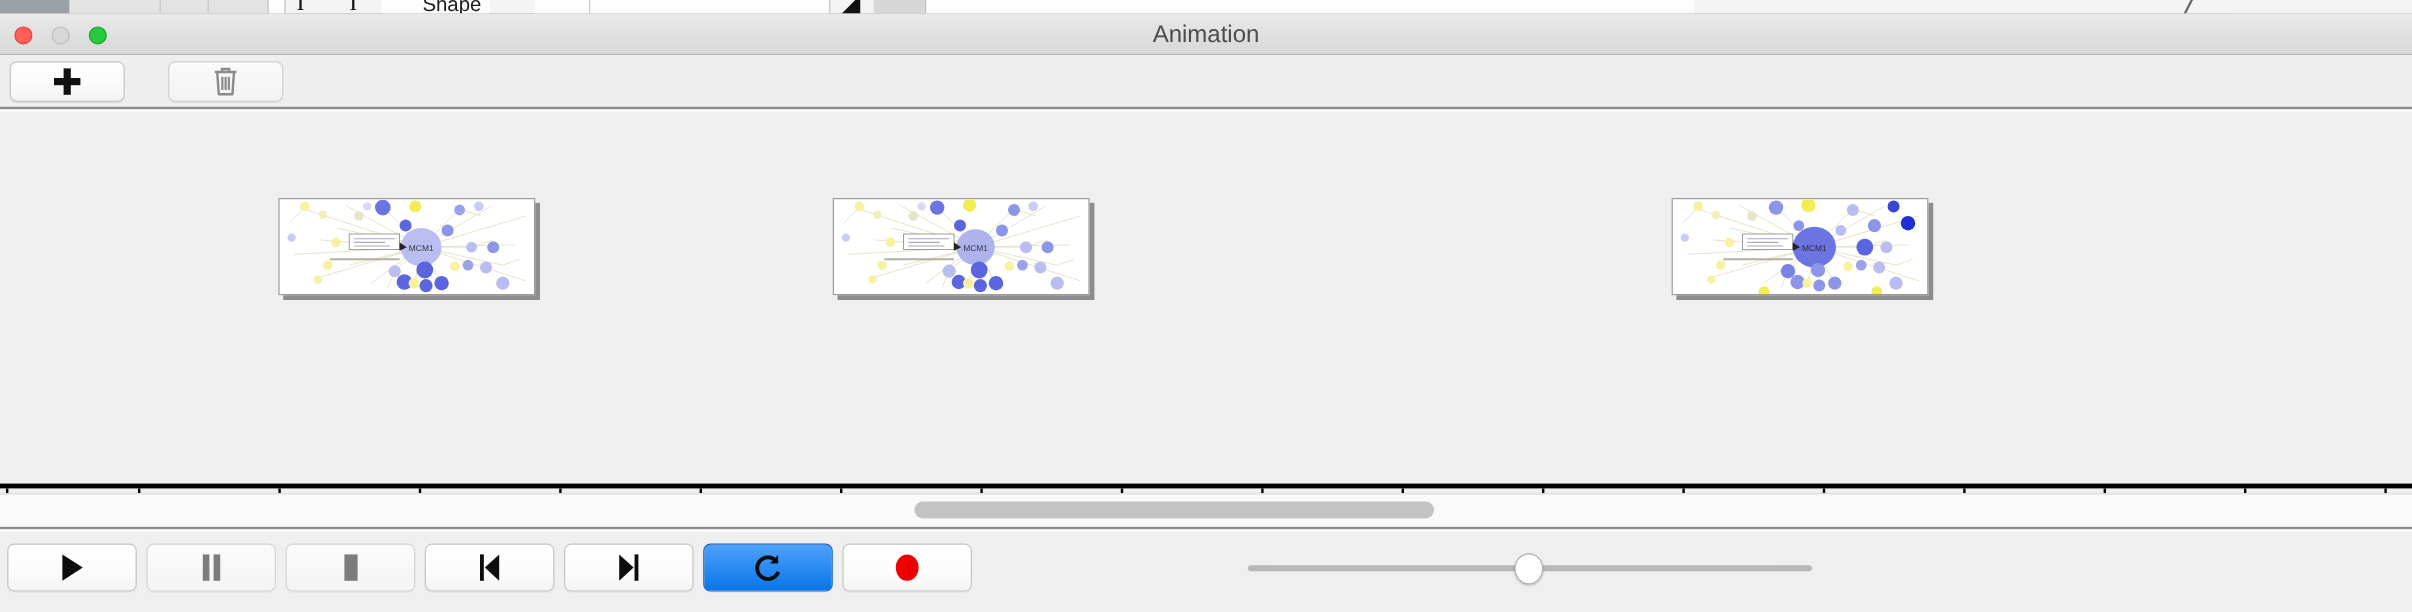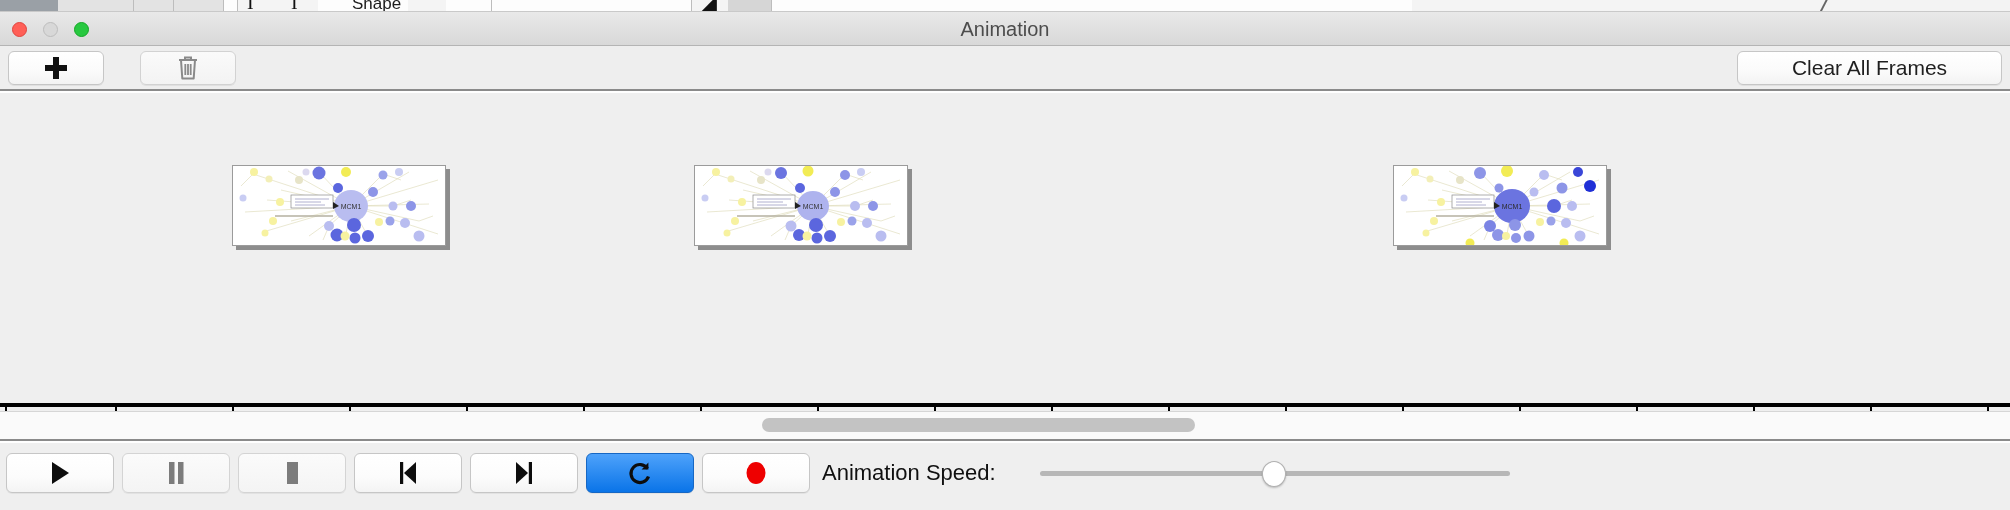--- a/index.html
+++ b/index.html
@@ -195,23 +195,20 @@
 
   <div class="tbtn disabled" id="btn-trash">
     <svg width="24" height="26" viewBox="0 0 24 26">
       <path d="M3 5 H21" stroke="#8a8a8a" stroke-width="2" fill="none"></path>
       <path d="M9 5 V2.5 H15 V5" stroke="#8a8a8a" stroke-width="2" fill="none"></path>
       <path d="M5 5 L6.3 23.5 H17.7 L19 5" stroke="#8a8a8a" stroke-width="2" fill="none" stroke-linejoin="round"></path>
       <path d="M9.3 9 V20 M12 9 V20 M14.7 9 V20" stroke="#8a8a8a" stroke-width="1.8" fill="none"></path>
     </svg>
   </div>
 
-  <div class="tbtn" id="btn-clear-all">
-    <span class="label">Clear All Frames</span>
-  </div>
 </div>
 
 <div id="timeline">
 
   <div class="frame" style="left:232px; top:72px;">
     <div class="shadow"></div>
     <div class="canvas">
       <svg width="214" height="81" viewBox="0 0 214 81">
         <g stroke="#dcd8b4" stroke-width="0.6" fill="none">
           <path d="M118 40 L20 8 M118 40 L55 5 M118 40 L86 6 M118 40 L150 8 M118 40 L176 6 M118 40 L205 14
@@ -433,19 +430,18 @@
       <path d="M21.4 2.5 L21.4 9.6 L14.6 9.6 Z" fill="#0d0d0d"></path>
     </svg>
   </div>
 
   <div class="pbtn" id="pbtn-record">
     <svg width="26" height="26" viewBox="0 0 26 26">
       <ellipse cx="13" cy="13" rx="9.5" ry="11" fill="#ee0000"></ellipse>
     </svg>
   </div>
 
-  <div id="speed-label">Animation Speed:</div>
 
   <div id="speed-slider">
     <div id="speed-track"></div>
     <div id="speed-thumb"></div>
   </div>
 </div>
 
 </body></html>

